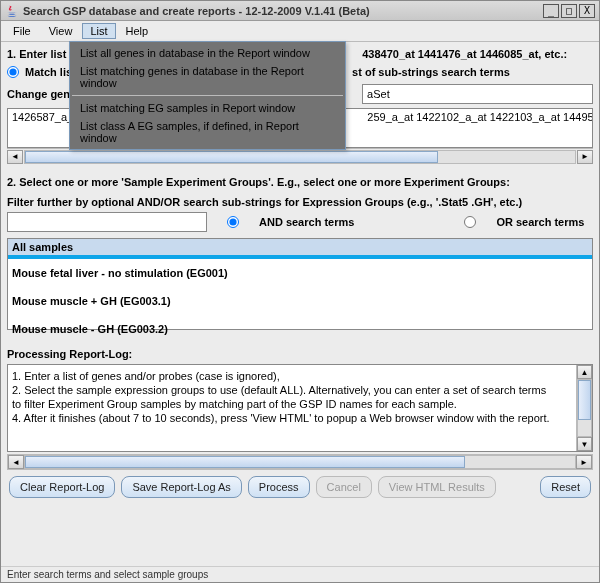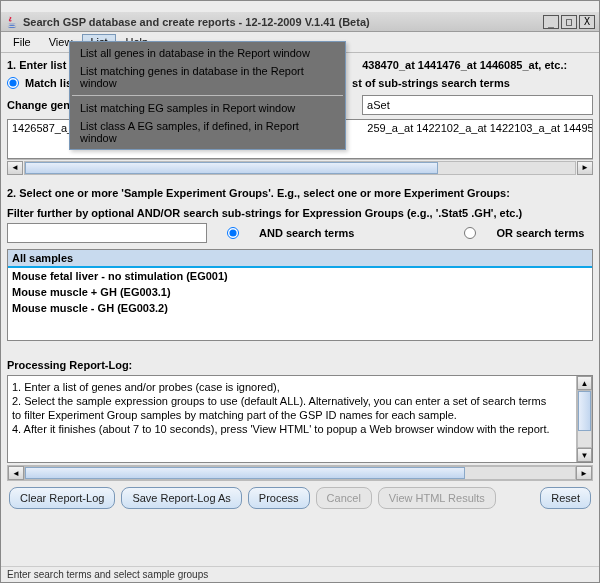--- a/index.html
+++ b/index.html
@@ -1,18 +1,18 @@
 <!DOCTYPE html>
 <html><head>
 <meta charset="utf-8">
 <style>
   * { box-sizing: border-box; margin: 0; padding: 0; }
   body { font-family: Arial, sans-serif; font-size: 11px; background: #fff; }
   .window { width: 600px; height: 583px; border: 1px solid #888; background: #ececec; display: flex; flex-direction: column; position: relative; }
-  .titlebar { background: linear-gradient(#dcdcdc,#c8c8c8); height: 20px; display: flex; align-items: center; padding: 0 4px; border-bottom: 1px solid #9a9a9a; margin-top: 11px; }
+  .titlebar { background: linear-gradient(#dcdcdc,#c8c8c8); height: 20px; display: flex; align-items: center; padding: 0 4px; border-bottom: 1px solid #9a9a9a; }
   .titlebar .java-icon { display:inline-block; width:14px; height:14px; margin-right:4px; }
   .titlebar .java-icon svg { width:14px; height:14px; }
   .titlebar-title { flex:1; font-weight: bold; font-size: 11px; color:#333; }
   .winbtn { width:16px; height:14px; border:1px solid #555; background:#d6d6d6; margin-left:2px; display:flex; align-items:center; justify-content:center; font-size:10px; font-family:monospace; }
   .menubar { background:#ececec; border-bottom:1px solid #bbb; padding:2px 4px; display:flex; gap:2px; }
   .menuitem { padding:2px 8px; cursor:default; }
   .menuitem.active { border:1px solid #7a98b8; background:#d0e0f0; padding:1px 7px; }
   .dropdown { position:absolute; left:68px; top:40px; width:277px; background:#737373; border:1px solid #7a98b8; box-shadow:2px 2px 4px rgba(0,0,0,0.2); z-index:10; padding:2px 0; }
   .dropdown .dditem { padding:3px 10px; cursor:default; }
   .dropdown .sep { border-top:1px solid #bbb; margin:3px 2px; }
@@ -32,22 +32,22 @@
   .vscroll { width:16px; background:#eaeaea; border-left:1px solid #bbb; display:flex; flex-direction:column; }
   .vscroll .track { flex:1; background:#e2e2e2; border:1px solid #bbb; position:relative; }
   .vscroll .thumb { position:absolute; left:0; right:0; top:0; height:40px; background:linear-gradient(90deg,#e6eefa,#c2d6ef); border:1px solid #8aa8c8; }
   .section-gap { height:8px; }
   .step2-row1 { font-weight:bold; margin:4px 0; }
   .filterlabel { font-weight:bold; margin:4px 0; }
   .filterrow { display:flex; align-items:center; gap:20px; margin-bottom:6px; }
   .filterrow input[type=text] { width:200px; height:20px; border:1px solid #888; background:#fff; padding:0 4px; }
   .rg { display:flex; align-items:center; gap:20px; font-weight:bold; }
   .samples { border:1px solid #888; background:#fff; height:92px; }
-  .samples .header { background:#c8daee; font-weight:bold; padding:2px 4px; border-bottom:2px solid #0ea5e9; }
-  .samples .srow { padding:2px 4px; font-weight:bold; }
+  .samples .header { background:#c8daee; font-weight:bold; padding:2px 4px; border-bottom:4px solid #0ea5e9; }
+  .samples .srow { padding:8px 4px; font-weight:bold; }
   .proclabel { font-weight:bold; margin:18px 0 4px 0; }
   .logbox { border:1px solid #888; background:#fff; height:88px; display:flex; }
   .logtxt { flex:1; padding:4px; overflow:hidden; }
   .logtxt div { white-space:nowrap; padding:1px 0; }
   .btnrow { display:flex; gap:6px; padding:6px 2px; align-items:center; }
   .btn { border:1px solid #7a98b8; background:linear-gradient(#eef4fb,#cfe1f4); padding:4px 10px; border-radius:8px; font-size:11px; color:#222; }
   .btn.dis { color:#999; background:#e6e6e6; border-color:#bbb; }
   .push { flex:1; }
   .statusbar { padding:2px 6px; font-size:10px; color:#333; background:#ececec; border-top:1px solid #ccc; }
   .hscroll-bottom { height:16px; border:1px solid #bbb; margin-top:2px; background:#eaeaea; display:flex; align-items:center; }

